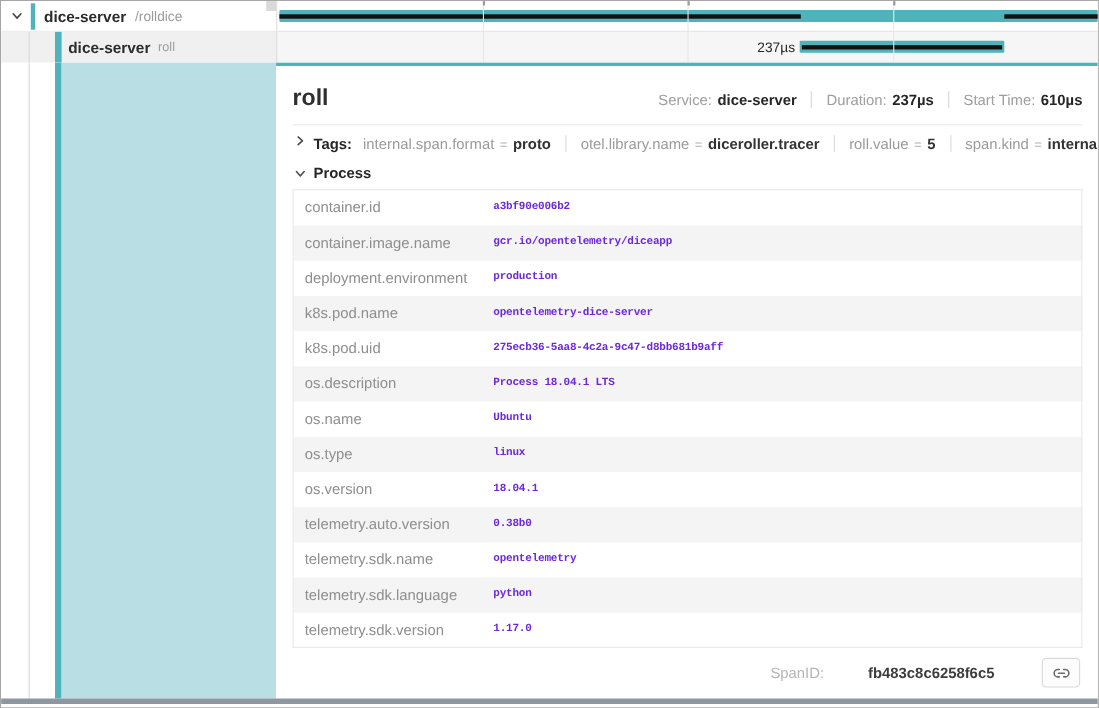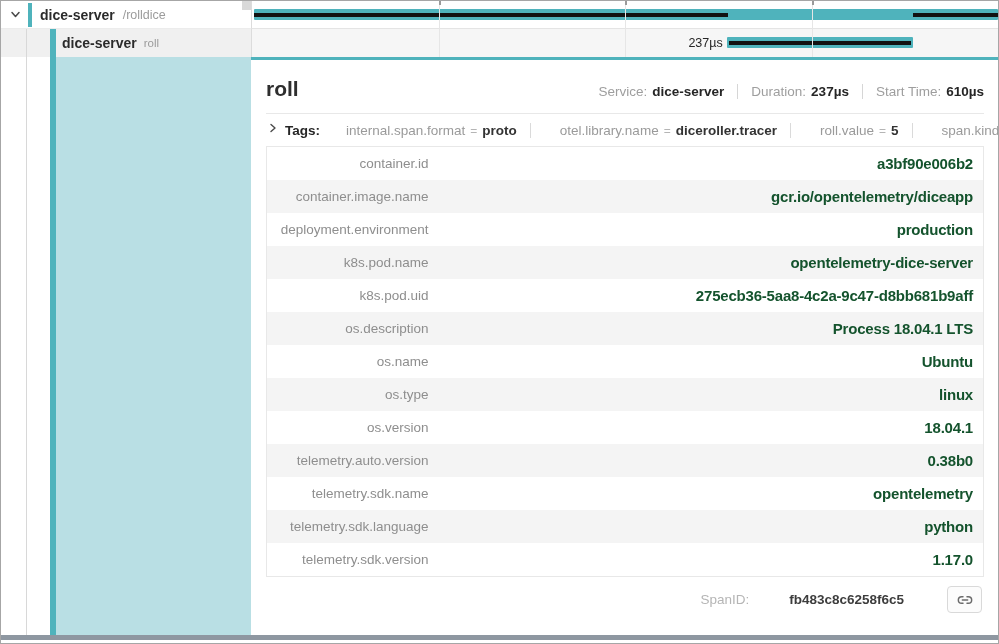--- a/index.html
+++ b/index.html
@@ -52,30 +52,30 @@
   .stat + .stat { border-left:1px solid #d6d6d6; padding-left:13px; margin-left:13px; }
   .stat .lbl { color:#9e9e9e; margin-right:5px; }
   .stat .val { color:#262626; font-weight:bold; }
   .header-divider { border-bottom:1px solid #e8e8e8; margin-top:12px; }
   .tags-row { display:flex; padding:9px 0 8px 2px; }
   .acc-chevron { display:inline-flex; margin-right:7px; }
   .section-heading { font-size:13.5px; font-weight:bold; color:#262626; }
   .tag-list { list-style:none; display:flex; align-items:center; margin-left:10px; }
   .tag-item { display:flex; align-items:baseline; font-size:13.5px; white-space:nowrap; }
   .tag-item + .tag-item { border-left:1px solid #dadada; padding-left:13px; margin-left:13px; }
-  .tag-key { color:#9a9a9a;margin-left:16px; }
+  .tag-key { color:#9a9a9a; }
   .tag-eq { color:#b5b5b5; margin:0 5px; font-size:12px; }
   .tag-val { color:#333; font-weight:600; }
   .process-row { display:flex; align-items:center; padding:4px 0 7px 2px; }
   .kv-table { width:100%; border-collapse:collapse; border:1px solid #e8e8e8; }
   .kv-table tr:nth-child(even) { background:#f4f4f4; }
-  .kv-table td { padding:8px 10px; vertical-align:middle; height:32px;text-align:right; }
+  .kv-table td { padding:8px 10px; vertical-align:middle; height:32px; }
   .kv-key { width:172px; font-size:13.5px; color:#8e8e8e; }
-  .kv-val { font-family:Liberation Sans, sans-serif;
-    font-size:15px; font-weight:600; color:#14532d; letter-spacing:-0.2px; }
+  .kv-val { font-family:Liberation Mono, monospace;
+    font-size:10px; font-weight:600; color:#6d28d9; letter-spacing:-0.2px; }
   .detail-footer { display:flex; justify-content:flex-end; align-items:center; padding:9px 2px 0 0;gap:35px; }
   .spanid-label { font-size:13.5px; color:#b5b5b5; margin-right:5px; }
   .spanid-value { font-size:13.5px; color:#3d3d3d; font-weight:600; margin-right:8px; }
   .link-btn { width:35px; height:27px; border:1px solid #d9d9d9; border-radius:4px;
     background:#fcfcfc; display:flex; align-items:center; justify-content:center; cursor:pointer; }
   .bottom-strip { position:absolute; left:0; top:634px; width:100%; height:5px; background:#8e97a1; }
 </style>
 </head>
 <body>
 
@@ -188,20 +188,28 @@
           </li>
 
           <li class="tag-item">
             <span class="tag-key">span.kind</span>
             <span class="tag-eq">=</span>
             <span class="tag-val">internal</span>
           </li>
         </ul>
     </div>
 
+    <div class="process-row">
+      <span class="acc-chevron">
+        <svg width="10" height="10" viewBox="0 0 10 10">
+            <path d="M1.5 3 L5 7 L8.5 3" fill="none" stroke="#4a4a4a" stroke-width="1.4" stroke-linecap="round" stroke-linejoin="round"></path>
+          </svg>
+      </span>
+      <span class="section-heading">Process</span>
+    </div>
 
     <table class="kv-table">
       <tbody>
 
           <tr>
             <td class="kv-key">container.id</td>
             <td class="kv-val">a3bf90e006b2</td>
           </tr>
 
           <tr>

